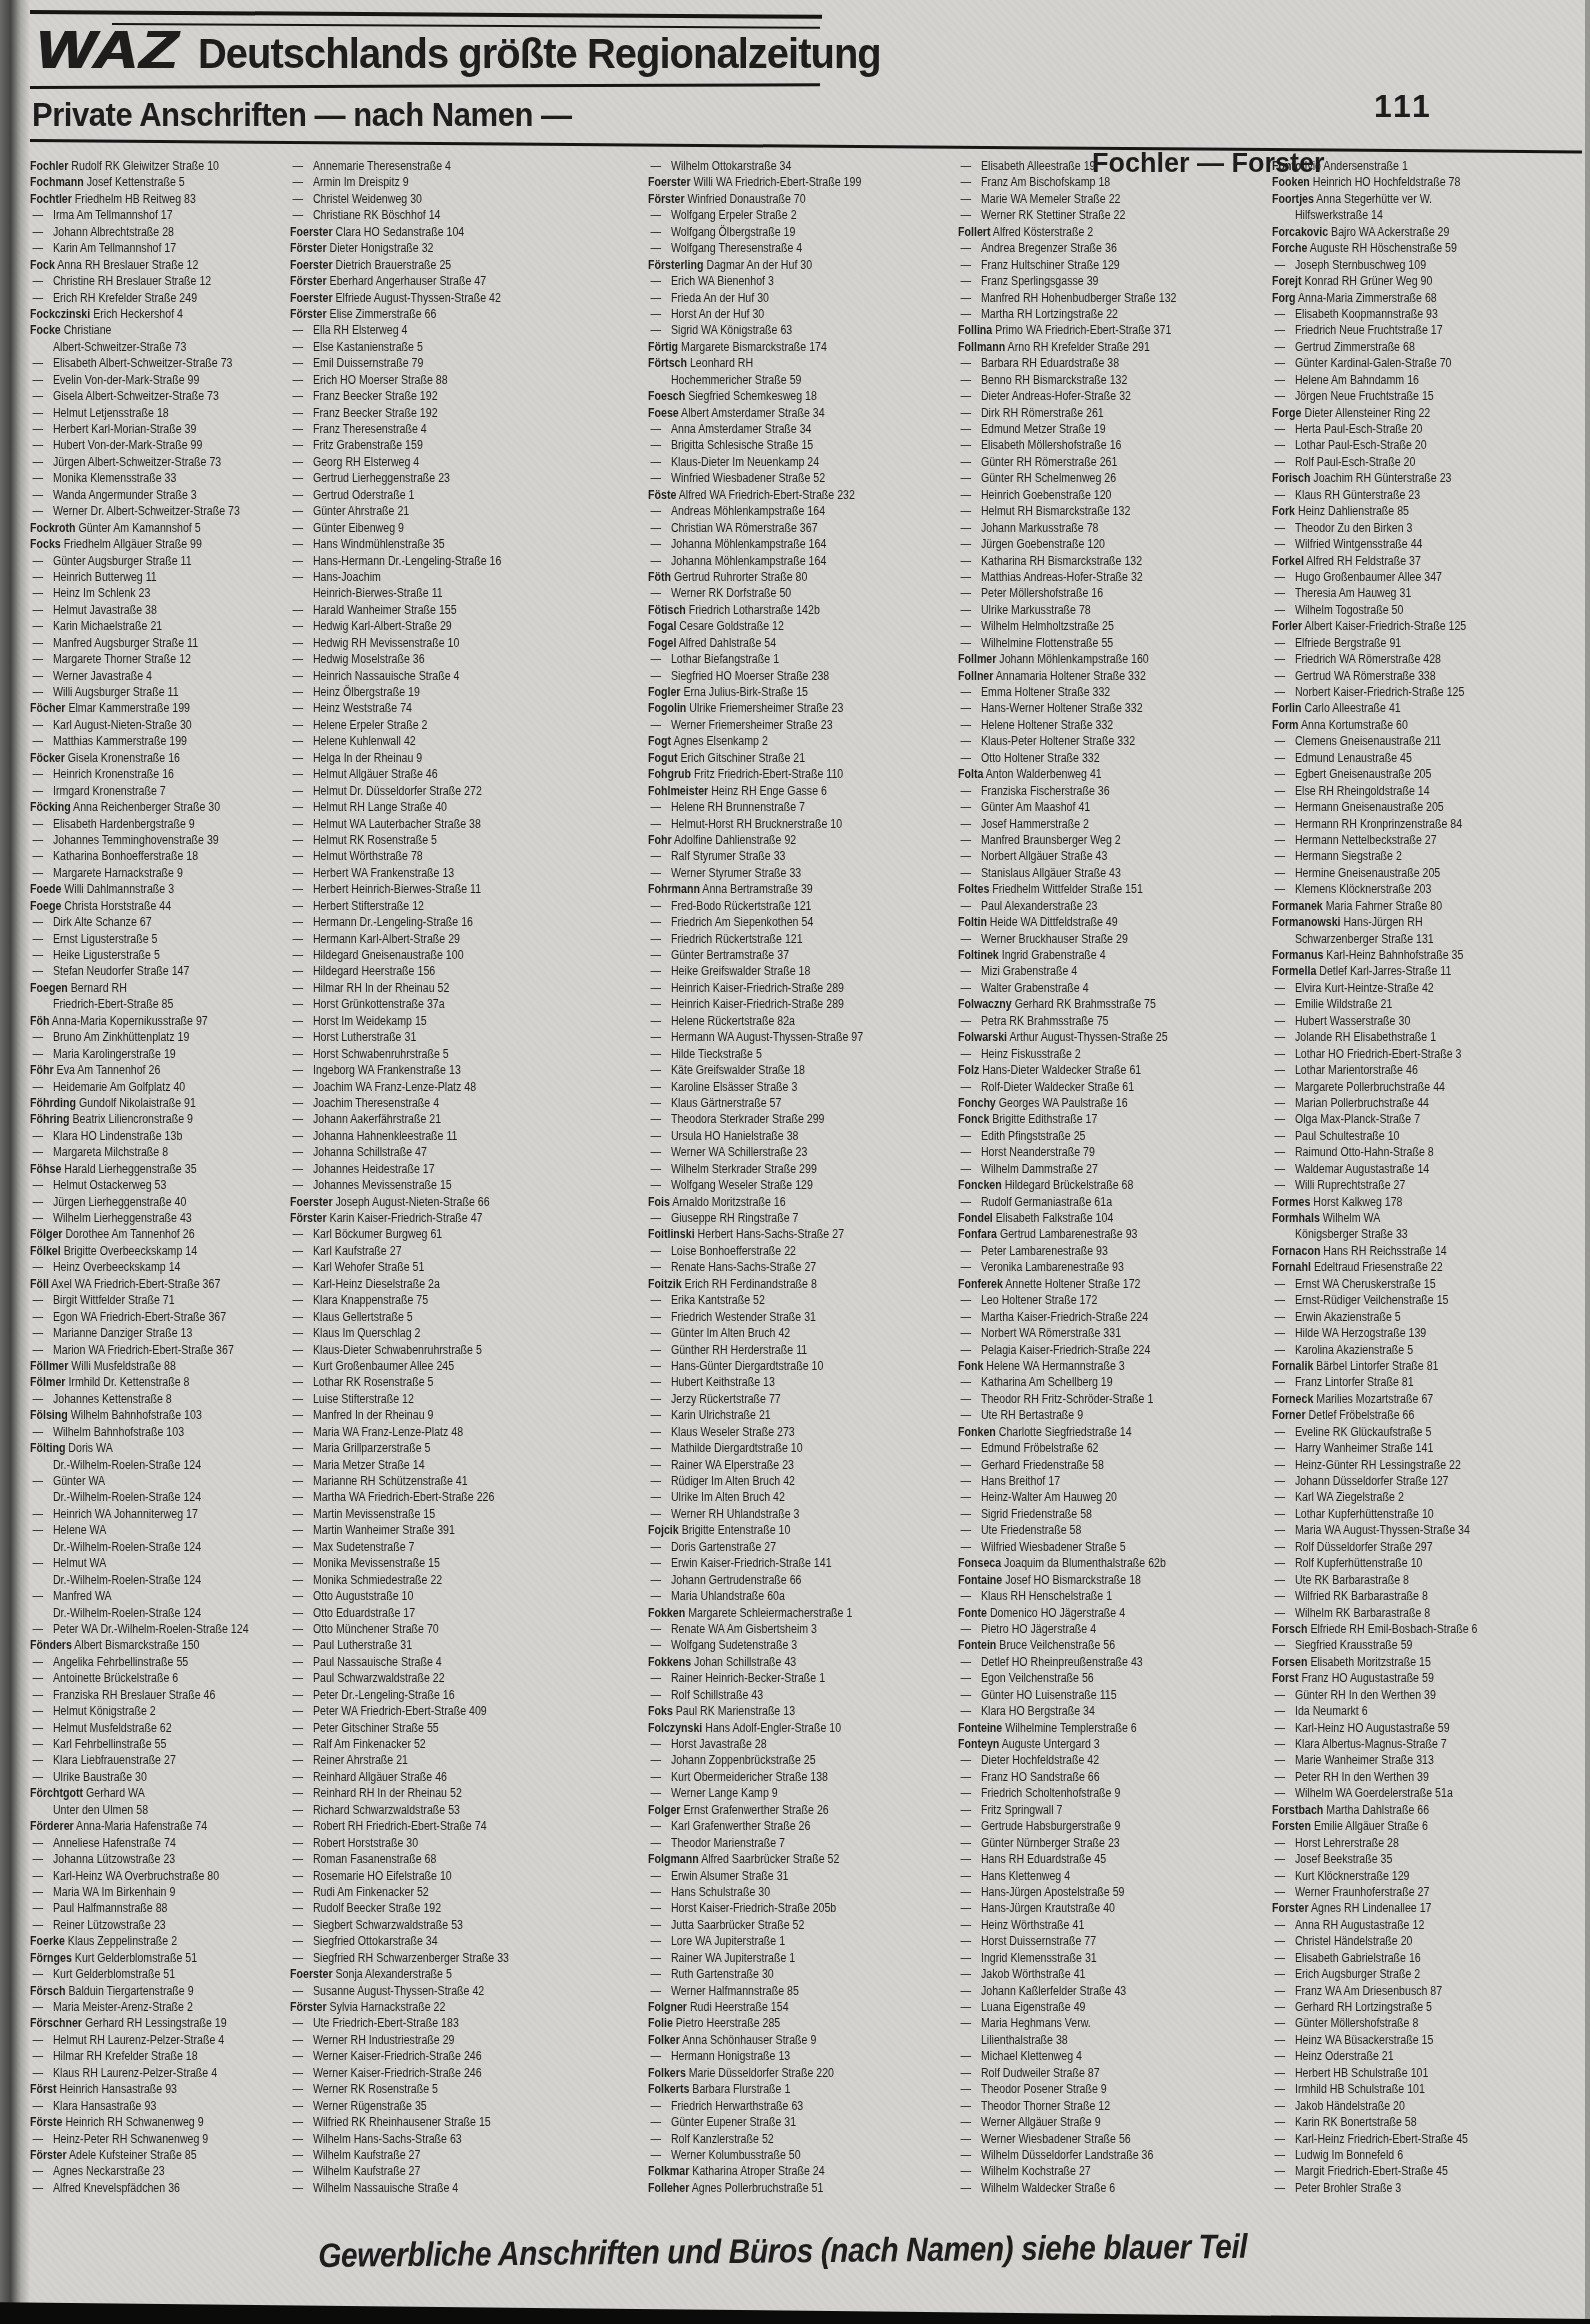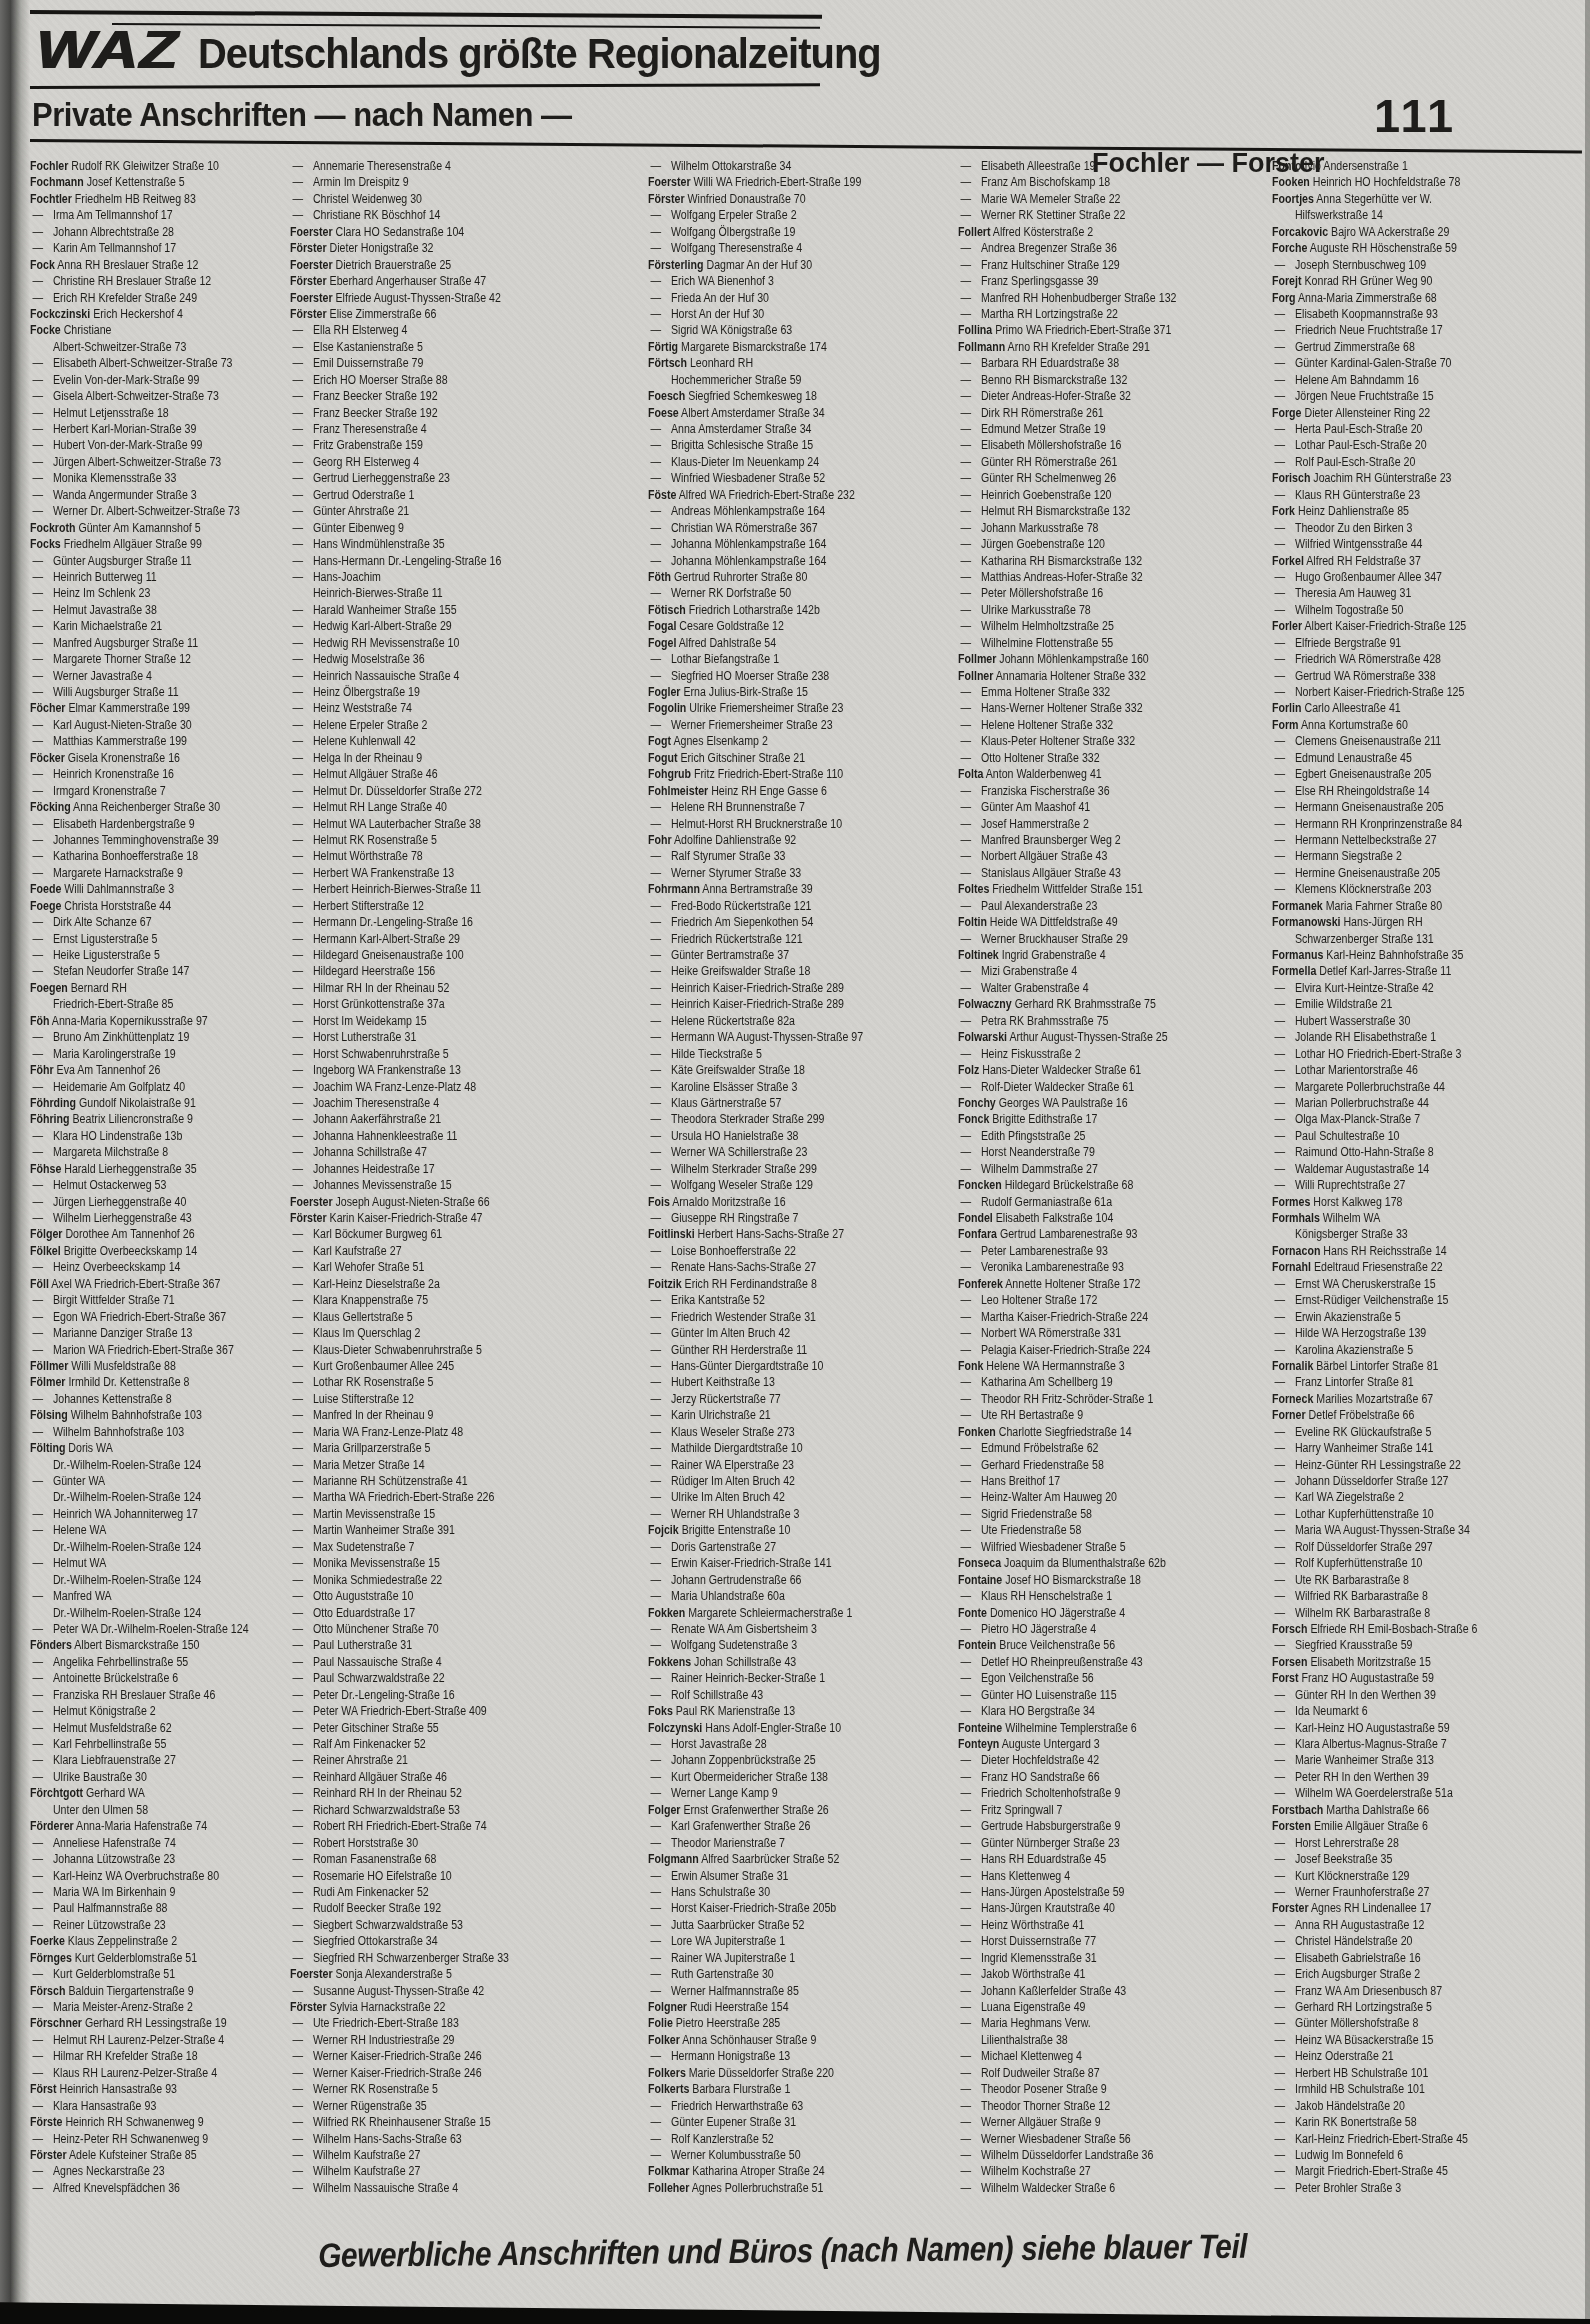--- a/index.html
+++ b/index.html
@@ -16,21 +16,21 @@
   #rule-sub{left:30px;top:139px;width:1552px;height:3px;transform:rotate(.42deg);}
   .masthead{position:absolute;left:36px;top:22px;display:flex;align-items:flex-end;gap:39px;white-space:nowrap;}
   .logo{display:inline-block;font-style:italic;font-weight:900;font-size:54px;line-height:1;
         transform:scaleX(1.16);transform-origin:left bottom;letter-spacing:1px;
         text-shadow:1px 0 currentColor,-0.5px 0 currentColor;}
   .tagline{display:inline-block;font-weight:bold;font-size:42px;line-height:1.05;letter-spacing:-1px;
         transform:scaleX(.95);transform-origin:left bottom;}
   .section-title{position:absolute;left:32px;top:96px;font-weight:bold;font-size:33px;letter-spacing:-.5px;
         white-space:nowrap;transform:scaleX(.94);transform-origin:left top;}
   .page-range{position:absolute;left:1092px;top:106px;font-weight:bold;font-size:27px;white-space:nowrap;margin-top:42px;}
-  .page-number{position:absolute;left:1374px;top:88px;font-weight:bold;font-size:47px;letter-spacing:3px;}
+  .page-number{position:absolute;left:1374px;top:88px;font-weight:bold;font-size:32px;letter-spacing:3px;}
   .col{position:absolute;top:158px;width:340px;font-size:12.5px;line-height:16.45px;
        transform:scaleX(.85);transform-origin:left top;white-space:nowrap;}
   .ln{height:16.45px;overflow:visible;}
   .nm{font-weight:bold;}
   .dsh{display:inline-block;width:24px;padding-left:3px;}
   .ln-c{padding-left:27px;}
   .footer-notice{position:absolute;left:318px;top:2236px;font-weight:bold;font-style:italic;font-size:34px;
        letter-spacing:-.5px;white-space:nowrap;transform:scaleX(.88) rotate(-.5deg);transform-origin:left top;}
   .edge-left{position:absolute;left:0;top:0;width:30px;height:100%;
        background:linear-gradient(90deg,#6a6a68 0%,#454543 35%,rgba(120,120,118,.45) 70%,rgba(211,210,206,0) 100%);}

